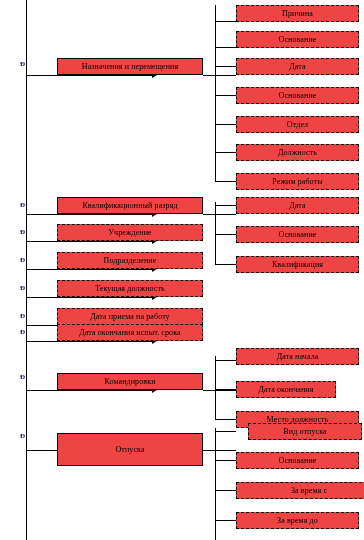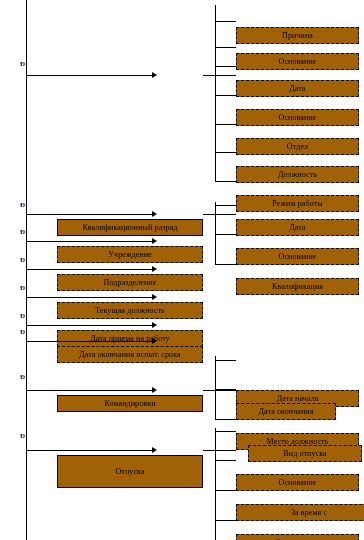--- a/index.html
+++ b/index.html
@@ -15,30 +15,29 @@
     position: relative;
     width: 364px;
     height: 540px;
     background: #ffffff;
     overflow: hidden;
   }
   
   .node {
     position: absolute;
     box-sizing: border-box;
-    background: #a16207;
+    background: #ef4444;
     display: flex;
     align-items: center;
     justify-content: center;
     font-size: 8px;
     line-height: 1;
     letter-spacing: .1px;
     white-space: nowrap;
     color: #000;
-    margin-top: 22px;
   }
   .node.solid  { border: 1px solid #000000; }
   .node.dashed { border: 1px dashed #000000; }
 
   
   .vline {
     position: absolute;
     width: 0;
     border-left: 1px solid #000000;
   }
@@ -69,20 +68,21 @@
 </head>
 <body>
 
 <div id="canvas">
 
   <div class="vline" style="left:26px; top:0px; height:540px;"></div>
 
   <div class="marker" style="left:20px; top:61px;">Ð</div>
   <div class="hline" style="left:26px; top:75px; width:129px;"></div>
   <div class="arrow" style="left:152px; top:72px;"></div>
+  <div class="node solid" style="left:57px; top:58px; width:146px; height:17px;">Назначения и перемещения</div>
 
   <div class="hline" style="left:203px; top:75px; width:33px;"></div>
 
   <div class="vline" style="left:215px; top:5px; height:70px;"></div>
   <div class="hline" style="left:215px; top:21px; width:21px;"></div>
   <div class="hline" style="left:215px; top:47px; width:21px;"></div>
 
   <div class="node dashed" style="left:236px; top:5px; width:123px; height:17px;">Причина</div>
   <div class="node dashed" style="left:236px; top:31px; width:123px; height:17px;">Основание</div>
 
@@ -143,21 +143,21 @@
   <div class="hline" style="left:26px; top:390px; width:129px;"></div>
   <div class="arrow" style="left:152px; top:387px;"></div>
   <div class="node solid" style="left:57px; top:373px; width:146px; height:17px;">Командировки</div>
   <div class="hline" style="left:203px; top:390px; width:33px;"></div>
 
   <div class="vline" style="left:215px; top:356px; height:64px;"></div>
   <div class="hline" style="left:215px; top:360px; width:21px;"></div>
   <div class="hline" style="left:215px; top:389px; width:21px;"></div>
   <div class="hline" style="left:215px; top:419px; width:21px;"></div>
 
-  <div class="node dashed" style="left:236px; top:368px; width:123px; height:17px;font-family:Liberation Serif, serif;">Дата начала</div>
+  <div class="node dashed" style="left:236px; top:348px; width:123px; height:17px;font-family:Liberation Serif, serif;">Дата начала</div>
   <div class="node dashed" style="left:236px; top:381px; width:100px; height:17px;">Дата окончания</div>
   <div class="node dashed" style="left:236px; top:411px; width:123px; height:17px;">Место должность</div>
 
   <div class="marker" style="left:20px; top:433px;">Ð</div>
   <div class="hline" style="left:26px; top:450px; width:129px;"></div>
   <div class="arrow" style="left:152px; top:447px;"></div>
   <div class="node solid" style="left:57px; top:433px; width:146px; height:33px;">Отпуска</div>
   <div class="hline" style="left:203px; top:450px; width:33px;"></div>
 
   <div class="vline" style="left:215px; top:428px; height:112px;"></div>

